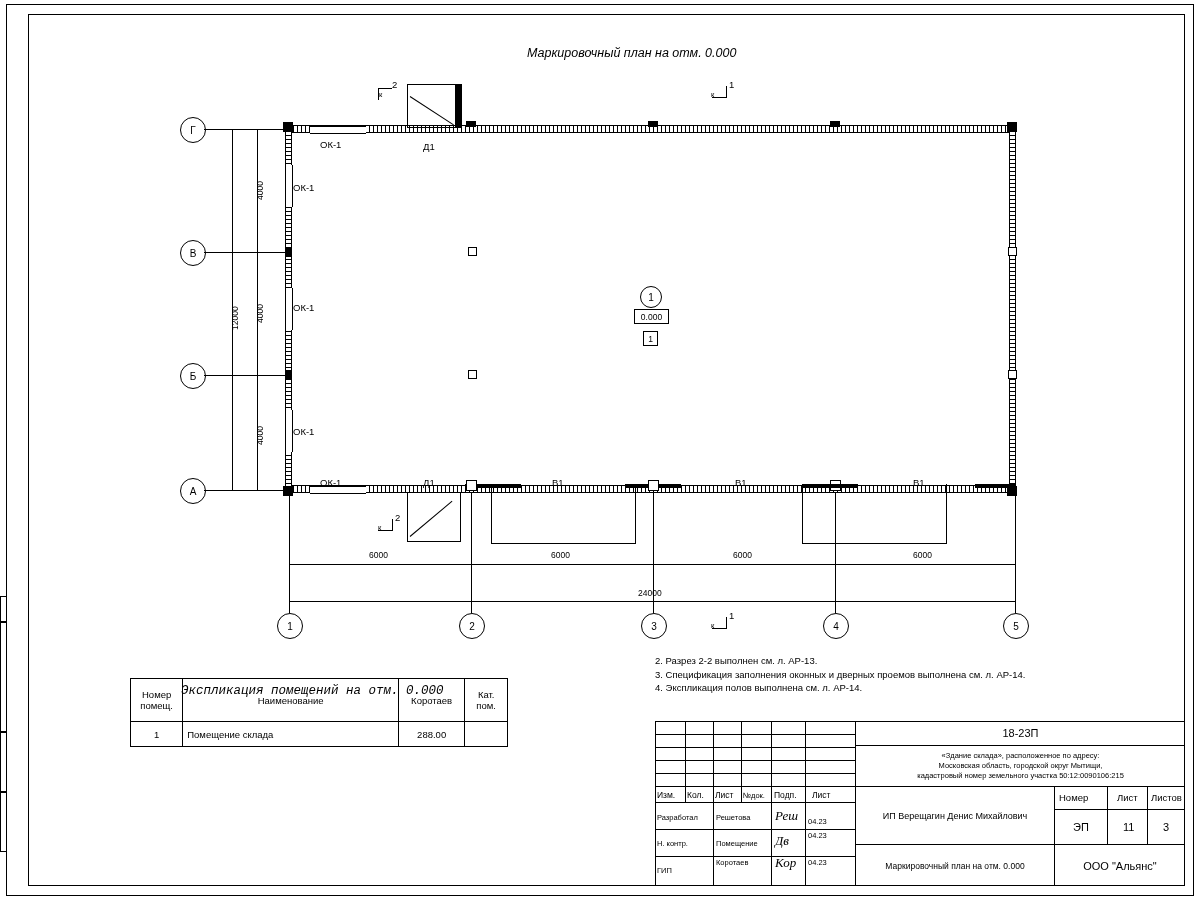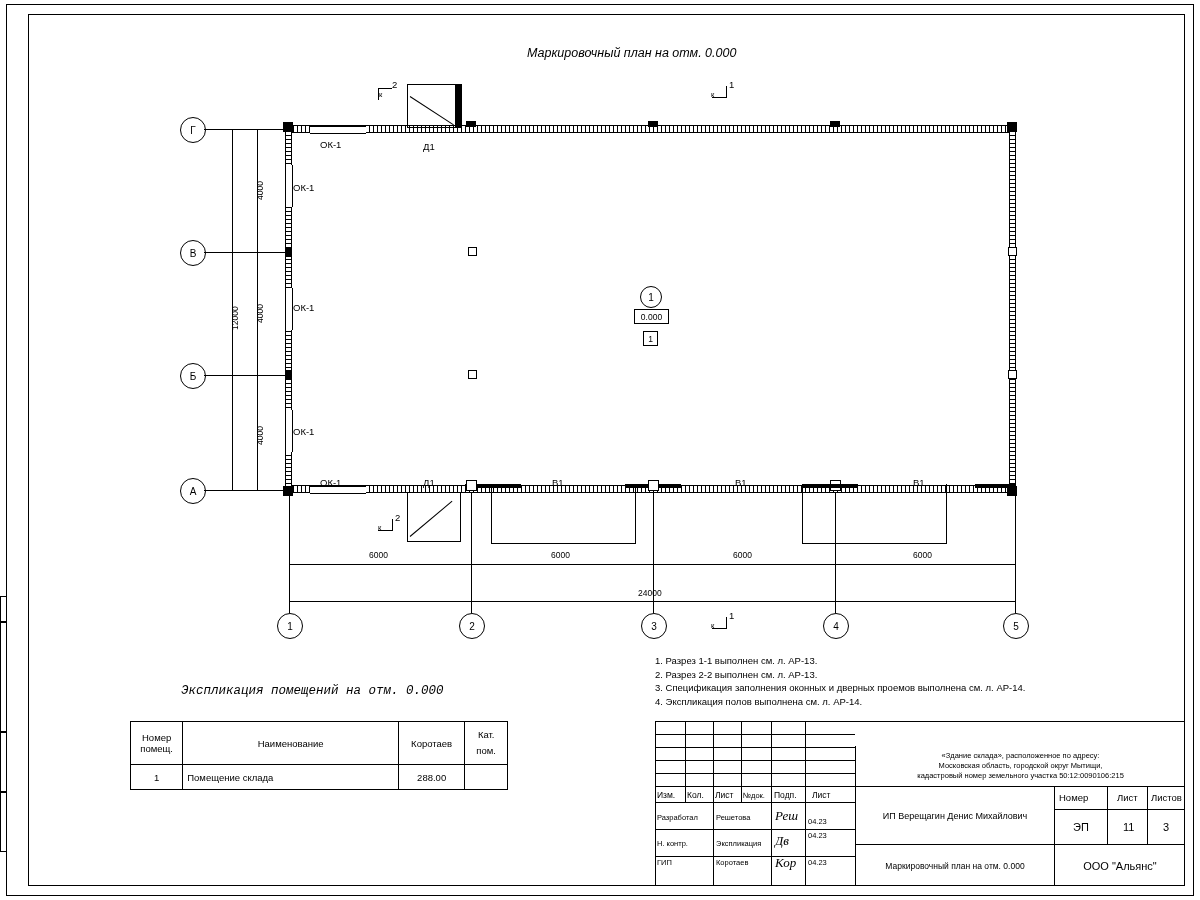--- a/index.html
+++ b/index.html
@@ -192,46 +192,46 @@
   <div class="abs lbl8" style="left:551px;top:550px;">6000</div>
   <div class="abs lbl8" style="left:733px;top:550px;">6000</div>
   <div class="abs lbl8" style="left:913px;top:550px;">6000</div>
 
   <div class="dim" style="left:289px;top:601px;width:727px;"></div>
   <div class="ln" style="left:289px;top:595px;width:1px;height:12px;"></div>
   <div class="ln" style="left:1015px;top:595px;width:1px;height:12px;"></div>
   <div class="abs lbl8" style="left:638px;top:588px;">24000</div>
 
   <div class="abs notes" style="left:655px;top:654px;width:520px;">
-    <div>1. Разрез 1-1 выполнен см. л. АР-13.</div>
     <div>2. Разрез 2-2 выполнен см. л. АР-13.</div>
     <div>3. Спецификация заполнения оконных и дверных проемов выполнена см. л. АР-14.</div>
     <div>4. Экспликация полов выполнена см. л. АР-14.</div>
   </div>
 
   <div class="abs title-ital" style="left:181px;top:684px;font-family:Liberation Mono, monospace;">Экспликация помещений на отм. 0.000</div>
-  <table class="expl abs" style="left:130px;top:721px;width:378px;">
+  <table class="expl abs" style="left:130px;top:678px;width:378px;">
     <tbody>
         <tr>
       <th style="width:45px;height:38px;line-height:11px;">Номер помещ.</th>
       <th style="width:230px;">Наименование</th>
       <th style="width:60px;">Коротаев</th>
-      <th style="width:36px;line-height:16px;">Кат. пом.</th>
+      <th style="width:36px;line-height:11px;">Кат. пом.</th>
     </tr>
     <tr>
       <td style="text-align:center;height:20px;">1</td>
       <td>Помещение склада</td>
       <td style="text-align:center;">288.00</td>
       <td></td>
     </tr>
   </tbody>
     </table>
 
   <div class="abs" style="left:655px;top:721px;width:530px;height:165px;border:1px solid #000;box-sizing:border-box;"></div>
 
+  <div class="abs" style="left:855px;top:721px;width:330px;height:25px;border-bottom:1px solid #000;border-left:1px solid #000;box-sizing:border-box;display:flex;align-items:center;justify-content:center;font-size:11px;">18-23П</div>
 
   <div class="abs" style="left:855px;top:746px;width:330px;height:41px;border-bottom:1px solid #000;border-left:1px solid #000;box-sizing:border-box;display:flex;flex-direction:column;align-items:center;justify-content:center;font-size:7.5px;line-height:10px;text-align:center;">
     <div>«Здание склада», расположенное по адресу:</div>
     <div>Московская область, городской округ Мытищи,</div>
     <div>кадастровый номер земельного участка 50:12:0090106:215</div>
   </div>
 
   <div class="abs" style="left:655px;top:721px;width:200px;height:66px;">
     <div class="ln" style="left:0;top:13px;width:200px;height:1px;"></div>
     <div class="ln" style="left:0;top:26px;width:200px;height:1px;"></div>
@@ -266,29 +266,29 @@
     <div class="abs lbl7" style="left:2px;top:10px;">Разработал</div>
     <div class="abs lbl7" style="left:61px;top:10px;">Решетова</div>
     <div class="abs sig" style="left:120px;top:5px;">Реш</div>
     <div class="abs lbl7" style="left:153px;top:14px;">04.23</div>
   </div>
   <div class="abs" style="left:655px;top:830px;width:200px;height:27px;border-bottom:1px solid #000;box-sizing:border-box;">
     <div class="colsep" style="left:58px;top:0;height:27px;"></div>
     <div class="colsep" style="left:116px;top:0;height:27px;"></div>
     <div class="colsep" style="left:150px;top:0;height:27px;"></div>
     <div class="abs lbl7" style="left:2px;top:9px;">Н. контр.</div>
-    <div class="abs lbl7" style="left:61px;top:9px;">Экспликация</div>
+    <div class="abs lbl7" style="left:61px;top:9px;">Помещение</div>
     <div class="abs sig" style="left:120px;top:3px;">Дв</div>
     <div class="abs lbl7" style="left:153px;top:1px;">04.23</div>
   </div>
   <div class="abs" style="left:655px;top:857px;width:200px;height:29px;box-sizing:border-box;">
     <div class="colsep" style="left:58px;top:0;height:29px;"></div>
     <div class="colsep" style="left:116px;top:0;height:29px;"></div>
     <div class="colsep" style="left:150px;top:0;height:29px;"></div>
-    <div class="abs lbl7" style="left:2px;top:1px;text-align:right;">ГИП</div>
+    <div class="abs lbl7" style="left:2px;top:9px;text-align:right;">ГИП</div>
     <div class="abs lbl7" style="left:61px;top:1px;">Коротаев</div>
     <div class="abs sig" style="left:120px;top:-2px;">Кор</div>
     <div class="abs lbl7" style="left:153px;top:1px;">04.23</div>
   </div>
 
   <div class="abs" style="left:855px;top:787px;width:200px;height:58px;border-bottom:1px solid #000;border-left:1px solid #000;border-right:1px solid #000;box-sizing:border-box;display:flex;align-items:center;justify-content:center;font-size:9px;text-align:center;">ИП Верещагин Денис Михайлович</div>
 
   <div class="abs" style="left:855px;top:845px;width:200px;height:41px;border-left:1px solid #000;border-right:1px solid #000;box-sizing:border-box;display:flex;align-items:center;justify-content:center;font-size:8.5px;text-align:center;padding:0 3px;">Маркировочный план на отм. 0.000</div>
 
   <div class="abs" style="left:1055px;top:787px;width:130px;height:23px;border-bottom:1px solid #000;box-sizing:border-box;">

